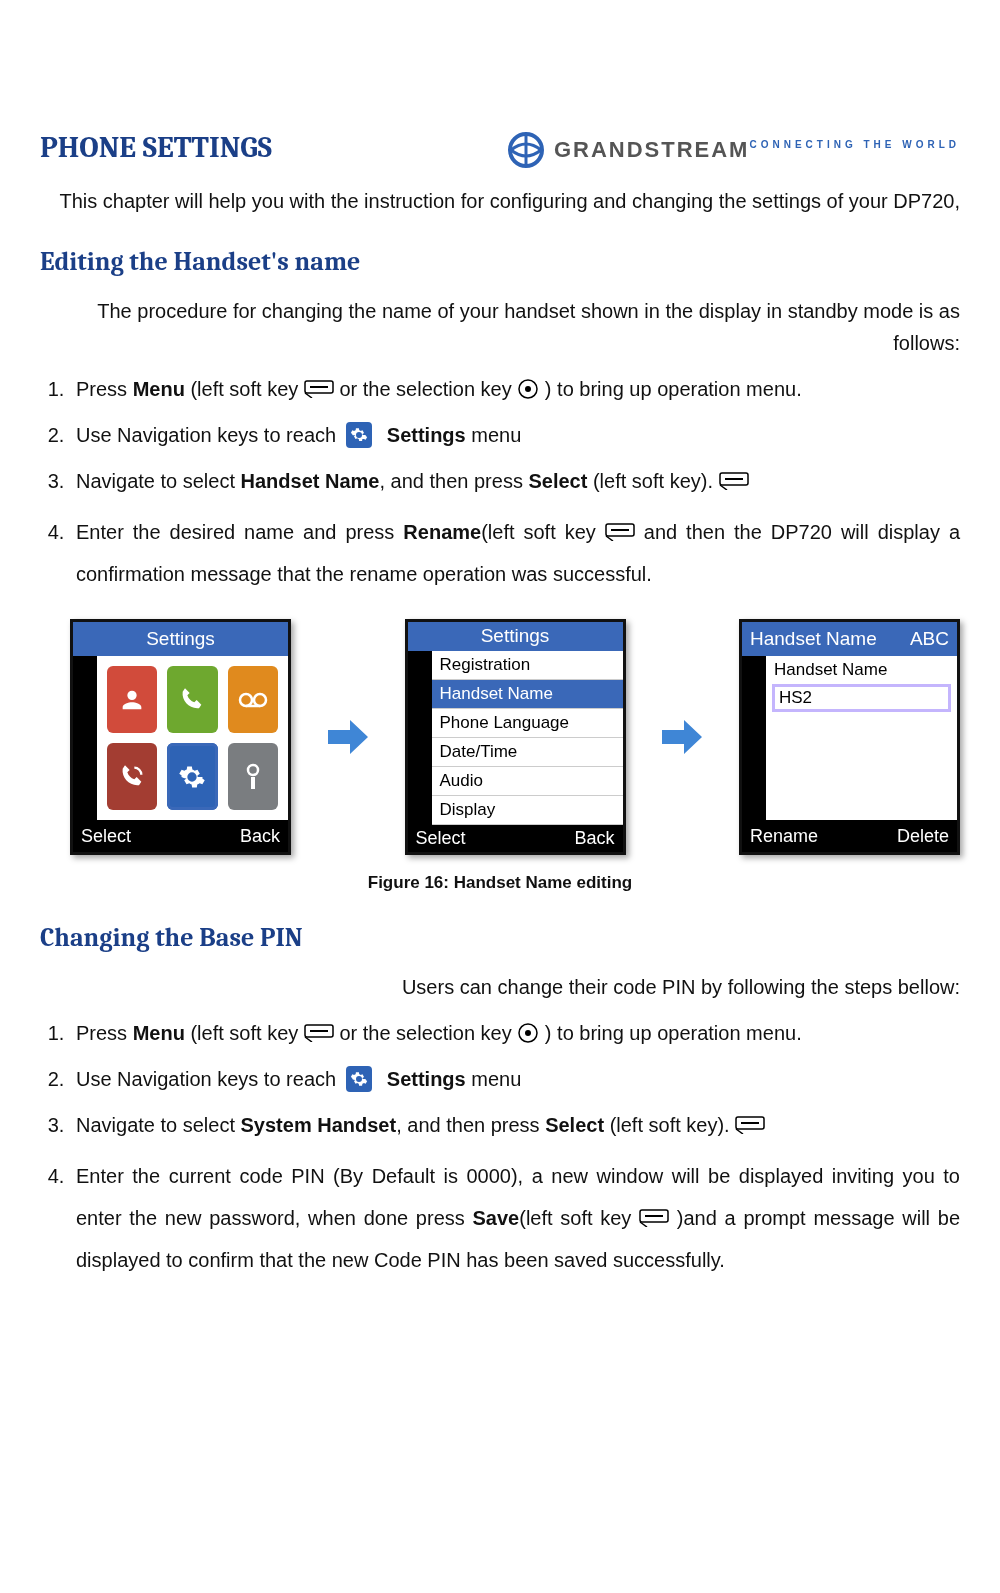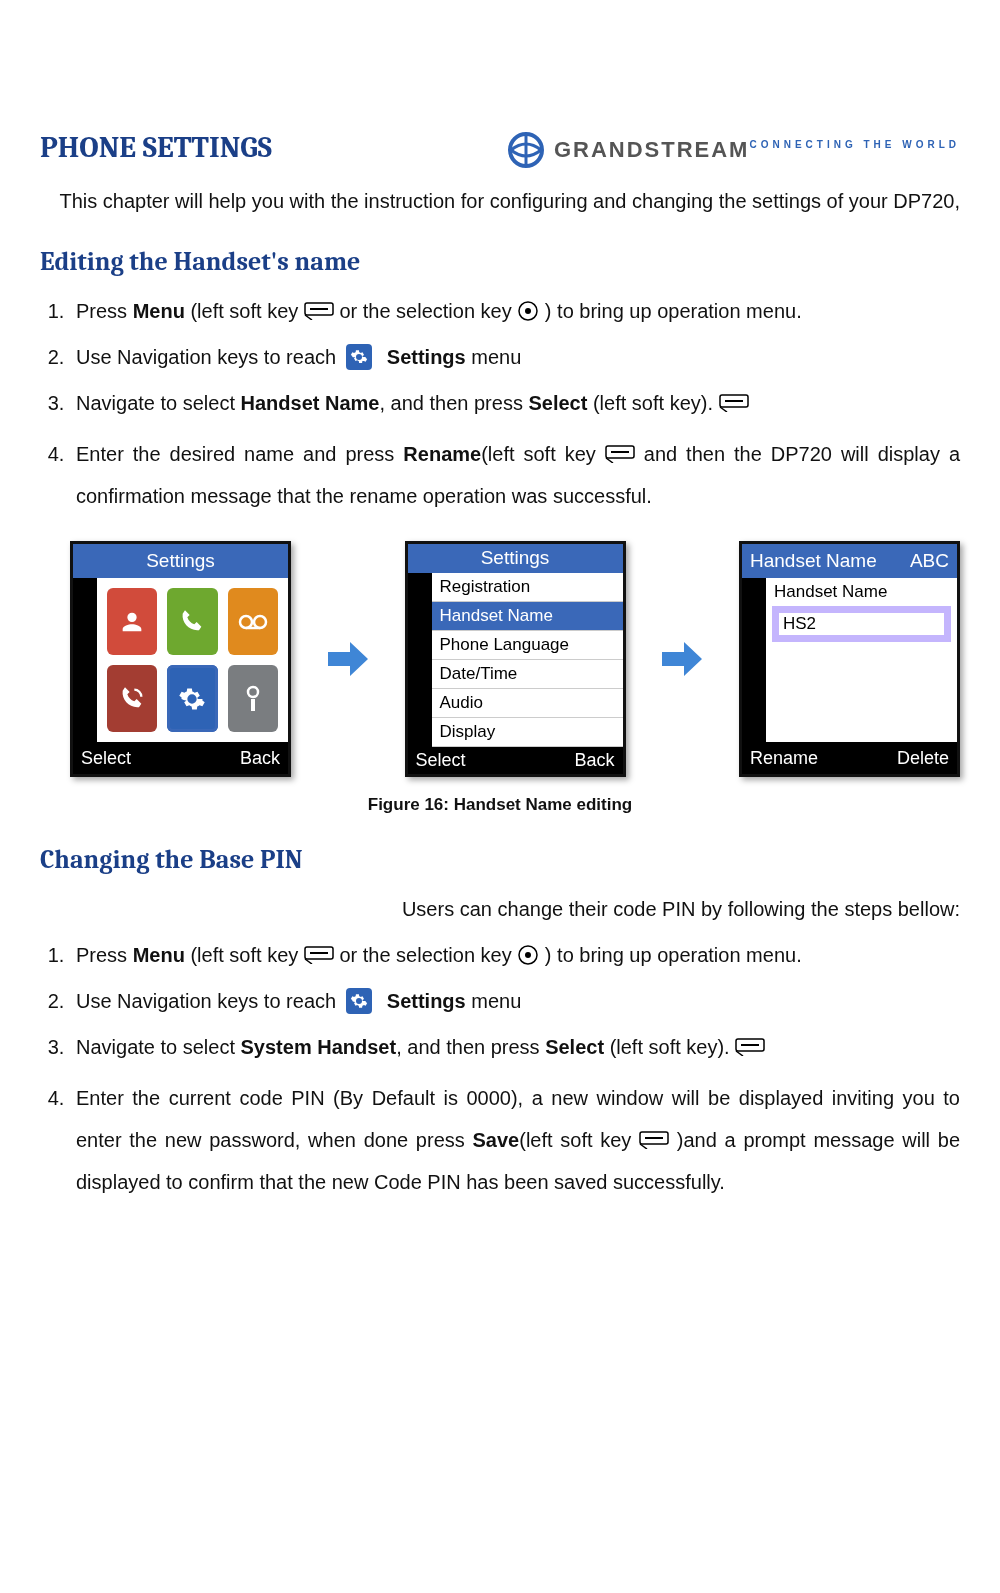--- a/index.html
+++ b/index.html
@@ -101,21 +101,21 @@
   .tile.selected{outline:3px solid #3a68b8; outline-offset:-3px;}
   
   .list{display:flex;flex-direction:column;}
   .list .item{
     padding:4px 8px; border-bottom:1px solid #ccc; font-size:17px; color:#000;
   }
   .list .item.sel{background:#3a68b8;color:#fff;}
   
   .hn-label{padding:4px 8px; color:#000; font-size:17px;}
   .hn-input{
-    margin:0 6px; border:7px solid #c4b5fd; height:22px;
+    margin:0 6px; border:3px solid #c4b5fd; height:22px;
     display:flex; align-items:center; padding:0 4px; font-size:17px;
   }
   .fig-caption{
     text-align:center; font-weight:700; font-size:17px; margin:18px 0 8px;
   }
 </style>
 </head>
 <body>
 
 <div class="page">
@@ -133,20 +133,21 @@
       <span class="logo-text">GRANDSTREAM</span>
       <span class="logo-sub">CONNECTING THE WORLD</span>
     </span>
   </div>
 
   <h1 class="phone-settings">PHONE SETTINGS</h1>
 
   <p class="body">This chapter will help you with the instruction for configuring and changing the settings of your DP720,</p>
 
   <h2 class="sub">Editing the Handset's name</h2>
+  <p class="body">The procedure for changing the name of your handset shown in the display in standby mode is as follows:</p>
 
   <ol>
     <li>
       <span>Press </span><b>Menu</b><span> (left soft key </span>
       <span class="softkey-icon">
         <svg width="30" height="18" viewBox="0 0 30 18">
             <rect x="1" y="1" width="28" height="12" rx="2" fill="#fff" stroke="#000" stroke-width="1.5"></rect>
             <line x1="6" y1="7" x2="24" y2="7" stroke="#000" stroke-width="2"></line>
             <line x1="1" y1="13" x2="8" y2="18" stroke="#000" stroke-width="1.5"></line>
           </svg>

